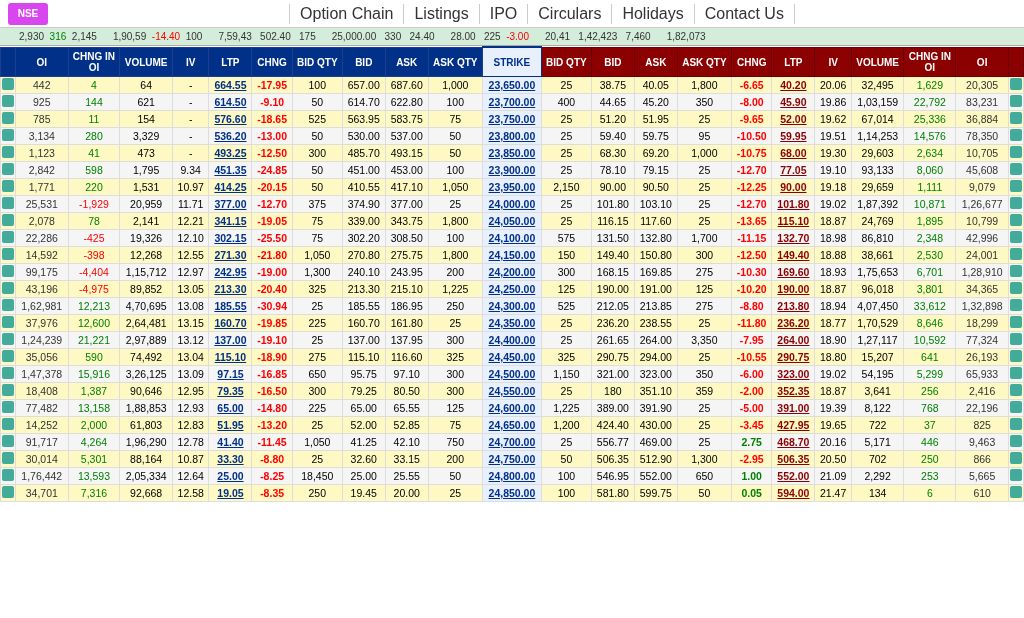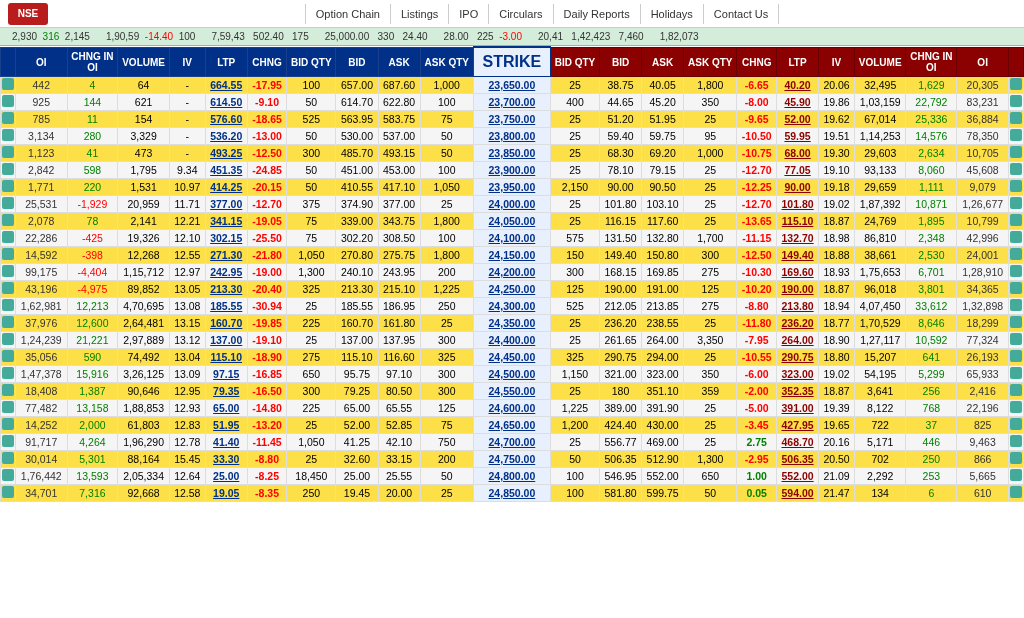--- a/index.html
+++ b/index.html
@@ -15,54 +15,54 @@
       padding: 0 8px;
     }
     .logo {
       display: flex;
       align-items: center;
       margin-right: 20px;
     }
     .logo-img {
       width: 40px;
       height: 22px;
-      background: #b91c1c;
+      background: #d946ef;
       border-radius: 3px;
       display: flex;
       align-items: center;
       justify-content: center;
       color: white;
       font-weight: bold;
       font-size: 10px;
     }
     .nav-links {
       display: flex;
       gap: 0;
       flex: 1;
       justify-content: center;
     }
     .nav-link {
       padding: 0 10px;
-      font-size: 11px;
+      font-size: 16px;
       color: #333;
       cursor: pointer;
       height: 20px;
       display: flex;
       align-items: center;
       border-right: 1px solid #ccc;
     }
     .nav-link:first-child { border-left: 1px solid #ccc; }
     
     
     .ticker-row {
       background: #d4edda;
       height: 18px;
       display: flex;
       align-items: center;
-      padding: 0 12px;
+      padding: 0 19px;
       font-size: 10px;
       color: #333;
       border-bottom: 1px solid #aaa;
       overflow: hidden;
     }
     .ticker-item {
       margin-right: 16px;
       white-space: nowrap;
     }
     .ticker-up { color: green; }
@@ -83,21 +83,21 @@
     .calls-header {
       background: #003087;
       color: white;
     }
     .puts-header {
       background: #8B0000;
       color: white;
     }
     
     tbody tr {
-      background: #fde047;
+      background: #fef9c3;
     }
     tbody tr:nth-child(even) {
       background: #f5f5f5;
     }
     
     td {
       text-align: center;
       padding: 2px 3px;
       border: 1px solid #ddd;
       white-space: nowrap;
@@ -138,21 +138,20 @@
 
 <div class="top-nav">
   <div class="logo">
     <div class="logo-img">NSE</div>
   </div>
   <div class="nav-links">
     <div class="nav-link">Option Chain</div>
     <div class="nav-link">Listings</div>
     <div class="nav-link">IPO</div>
     <div class="nav-link">Circulars</div>
-    <div class="nav-link">Daily Reports</div>
     <div class="nav-link">Holidays</div>
     <div class="nav-link">Contact Us</div>
   </div>
 </div>
 
 <div class="ticker-row">
   <span class="ticker-item">2,930 &nbsp;<span class="ticker-up">316</span>&nbsp; 2,145</span>
   <span class="ticker-item">1,90,59 &nbsp;<span class="ticker-down">-14.40</span>&nbsp; 100</span>
   <span class="ticker-item">7,59,43 &nbsp; 502.40 &nbsp; 175</span>
   <span class="ticker-item">25,000.00 &nbsp; 330 &nbsp; 24.40</span>
@@ -174,21 +173,21 @@
         <th style="background:#003087;color:white;border:1px solid #1a3f8c;padding:3px 2px;font-size:10px;">OI</th>
         <th style="background:#003087;color:white;border:1px solid #1a3f8c;padding:3px 2px;font-size:10px;">CHNG IN<br>OI</th>
         <th style="background:#003087;color:white;border:1px solid #1a3f8c;padding:3px 2px;font-size:10px;">VOLUME</th>
         <th style="background:#003087;color:white;border:1px solid #1a3f8c;padding:3px 2px;font-size:10px;">IV</th>
         <th style="background:#003087;color:white;border:1px solid #1a3f8c;padding:3px 2px;font-size:10px;">LTP</th>
         <th style="background:#003087;color:white;border:1px solid #1a3f8c;padding:3px 2px;font-size:10px;">CHNG</th>
         <th style="background:#003087;color:white;border:1px solid #1a3f8c;padding:3px 2px;font-size:10px;">BID QTY</th>
         <th style="background:#003087;color:white;border:1px solid #1a3f8c;padding:3px 2px;font-size:10px;">BID</th>
         <th style="background:#003087;color:white;border:1px solid #1a3f8c;padding:3px 2px;font-size:10px;">ASK</th>
         <th style="background:#003087;color:white;border:1px solid #1a3f8c;padding:3px 2px;font-size:10px;">ASK QTY</th>
-        <th style="background:#e8f0fe;color:#003087;border:1px solid #003087;padding:3px 6px;font-size:16px;font-weight:bold;">STRIKE</th>
+        <th style="background:#e8f0fe;color:#003087;border:1px solid #003087;padding:3px 6px;font-size:10px;font-weight:bold;">STRIKE</th>
         <th style="background:#8B0000;color:white;border:1px solid #6b0000;padding:3px 2px;font-size:10px;">BID QTY</th>
         <th style="background:#8B0000;color:white;border:1px solid #6b0000;padding:3px 2px;font-size:10px;">BID</th>
         <th style="background:#8B0000;color:white;border:1px solid #6b0000;padding:3px 2px;font-size:10px;">ASK</th>
         <th style="background:#8B0000;color:white;border:1px solid #6b0000;padding:3px 2px;font-size:10px;">ASK QTY</th>
         <th style="background:#8B0000;color:white;border:1px solid #6b0000;padding:3px 2px;font-size:10px;">CHNG</th>
         <th style="background:#8B0000;color:white;border:1px solid #6b0000;padding:3px 2px;font-size:10px;">LTP</th>
         <th style="background:#8B0000;color:white;border:1px solid #6b0000;padding:3px 2px;font-size:10px;">IV</th>
         <th style="background:#8B0000;color:white;border:1px solid #6b0000;padding:3px 2px;font-size:10px;">VOLUME</th>
         <th style="background:#8B0000;color:white;border:1px solid #6b0000;padding:3px 2px;font-size:10px;">CHNG IN<br>OI</th>
         <th style="background:#8B0000;color:white;border:1px solid #6b0000;padding:3px 2px;font-size:10px;">OI</th>
@@ -744,21 +743,21 @@
     <td>5,171</td>
     <td class="td-chng-pos">446</td>
     <td class="td-oi">9,463</td>
     <td class="icon-cell"><span class="chart-icon"></span></td>
   </tr>
         <tr>
     <td class="icon-cell"><span class="chart-icon"></span></td>
     <td class="td-oi">30,014</td>
     <td class="td-chng-pos">5,301</td>
     <td>88,164</td>
-    <td>15.45</td>
+    <td>10.87</td>
     <td class="td-ltp">33.30</td>
     <td class="td-chng-ltp-neg">-8.80</td>
     <td>25</td>
     <td>32.60</td>
     <td>33.15</td>
     <td>200</td>
     <td class="td-strike">24,750.00</td>
     <td>50</td>
     <td>506.35</td>
     <td>512.90</td>

